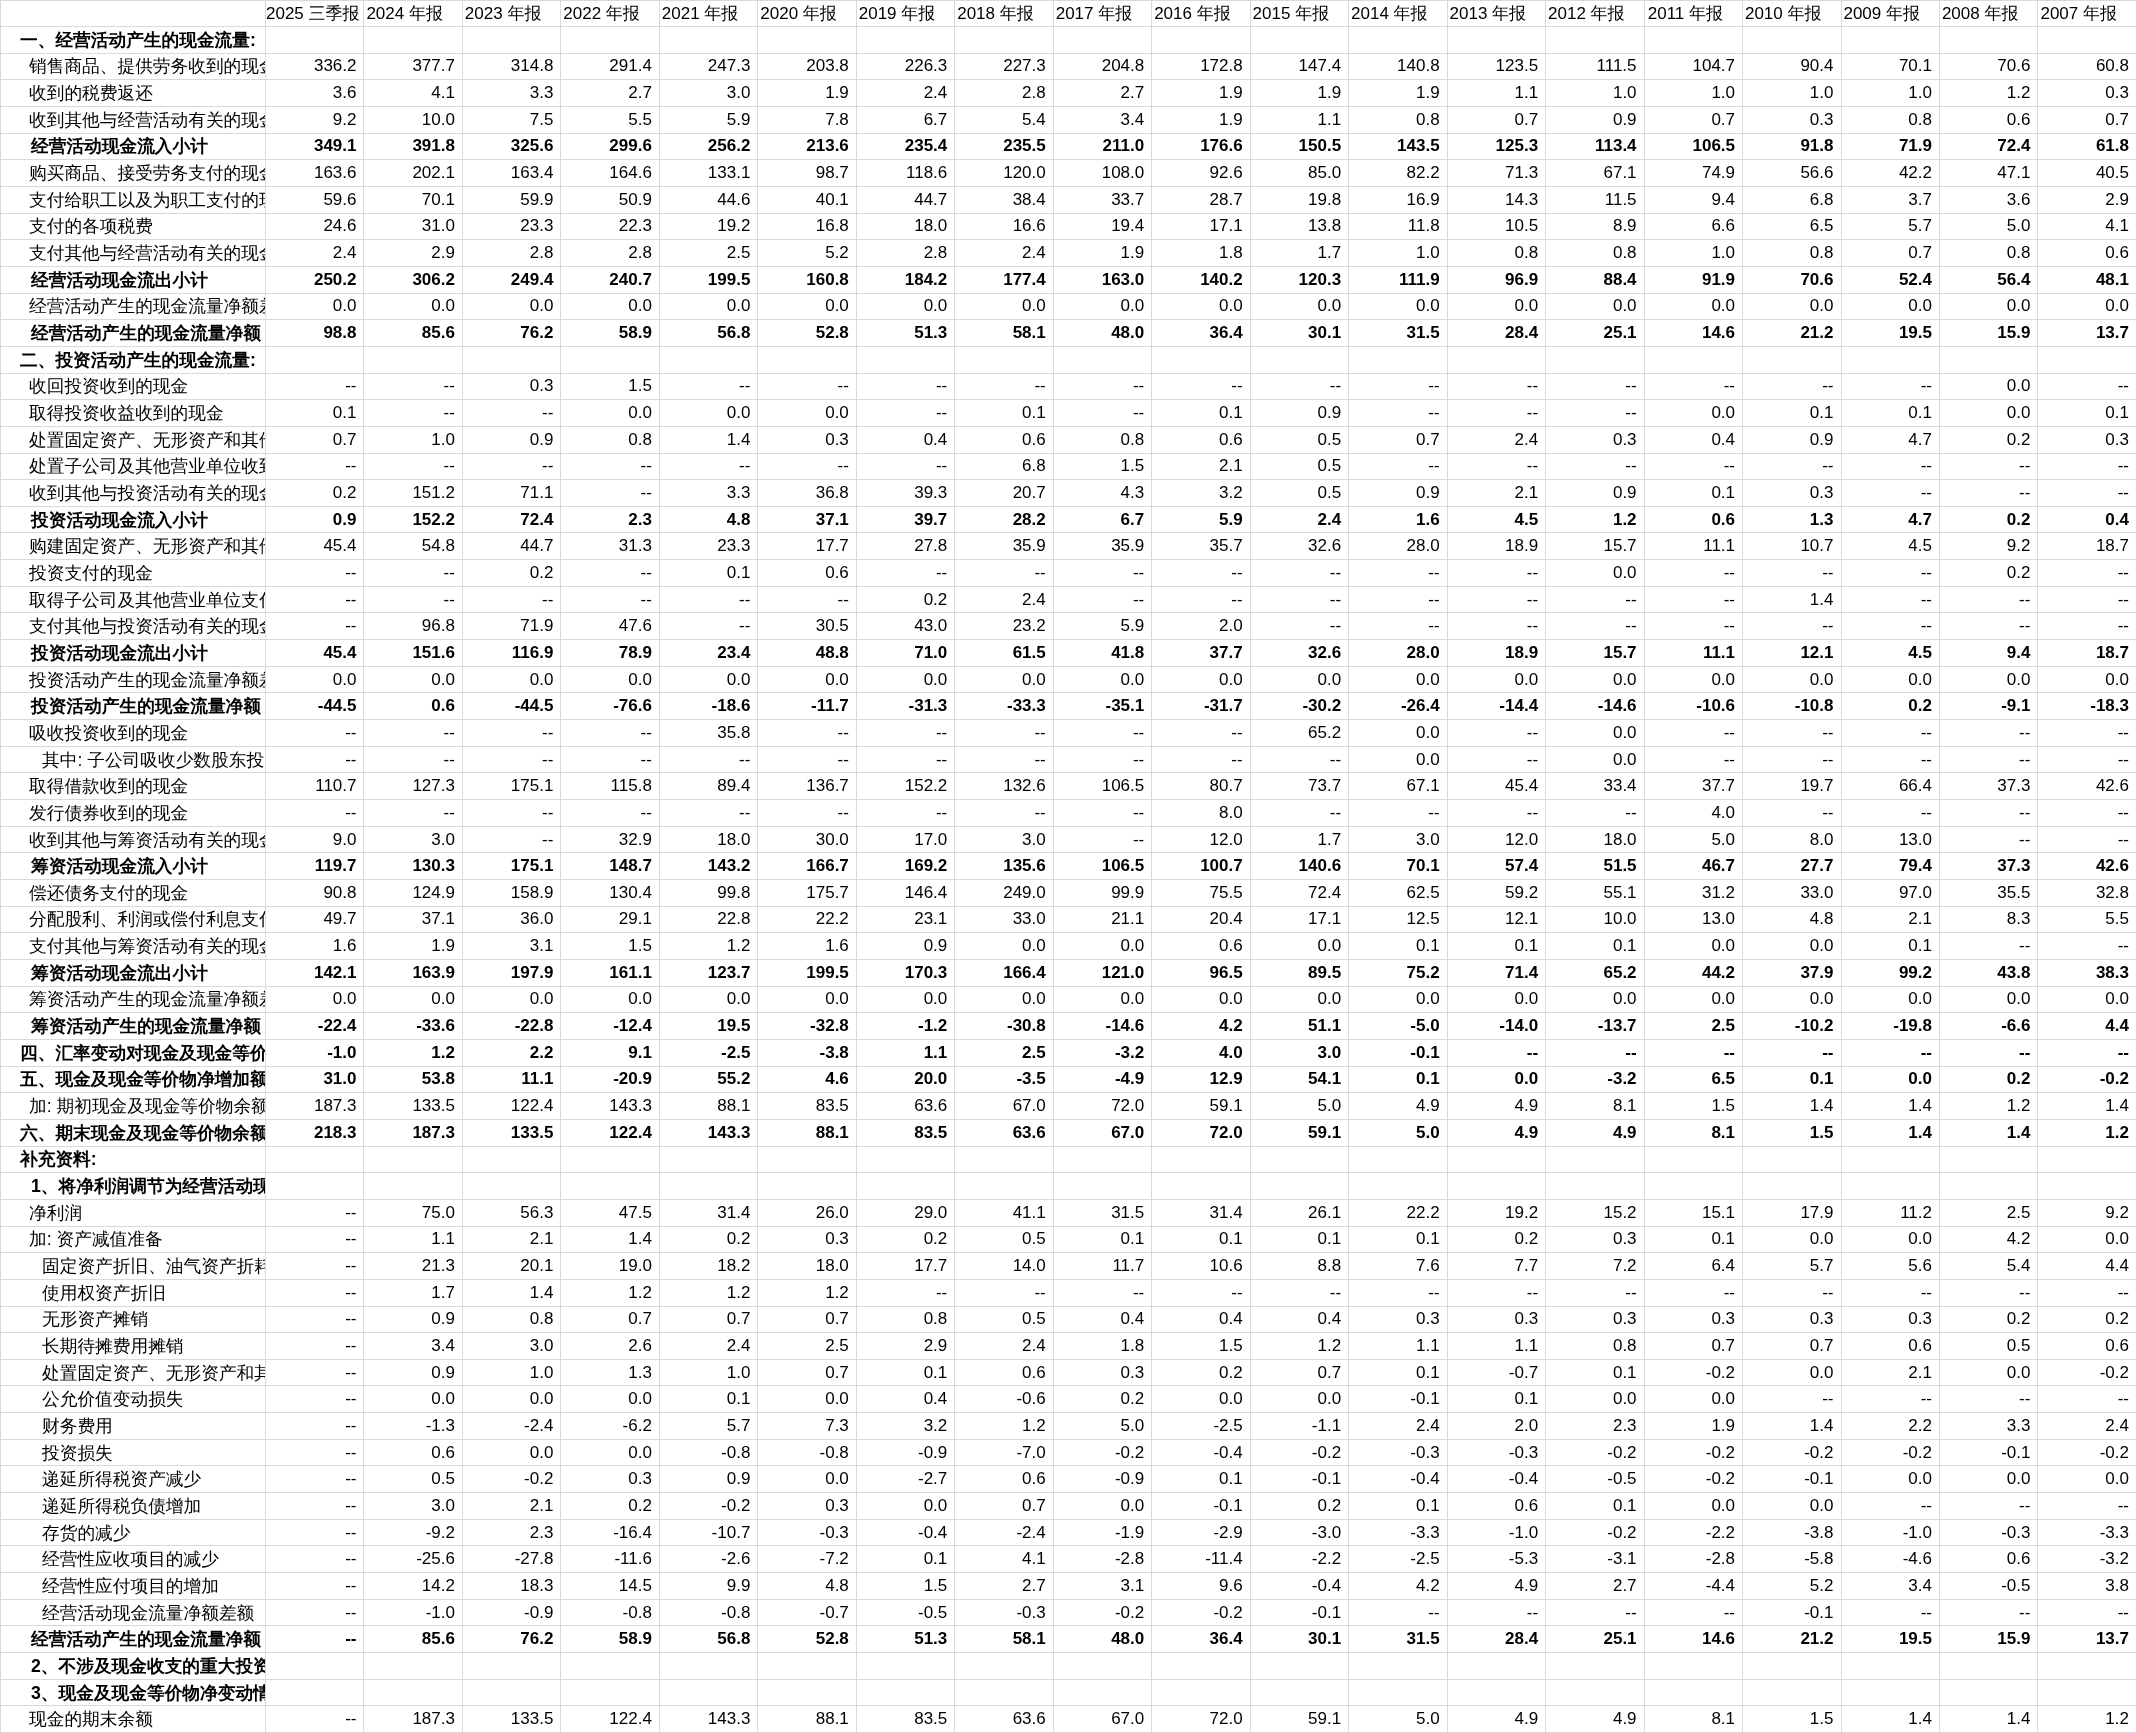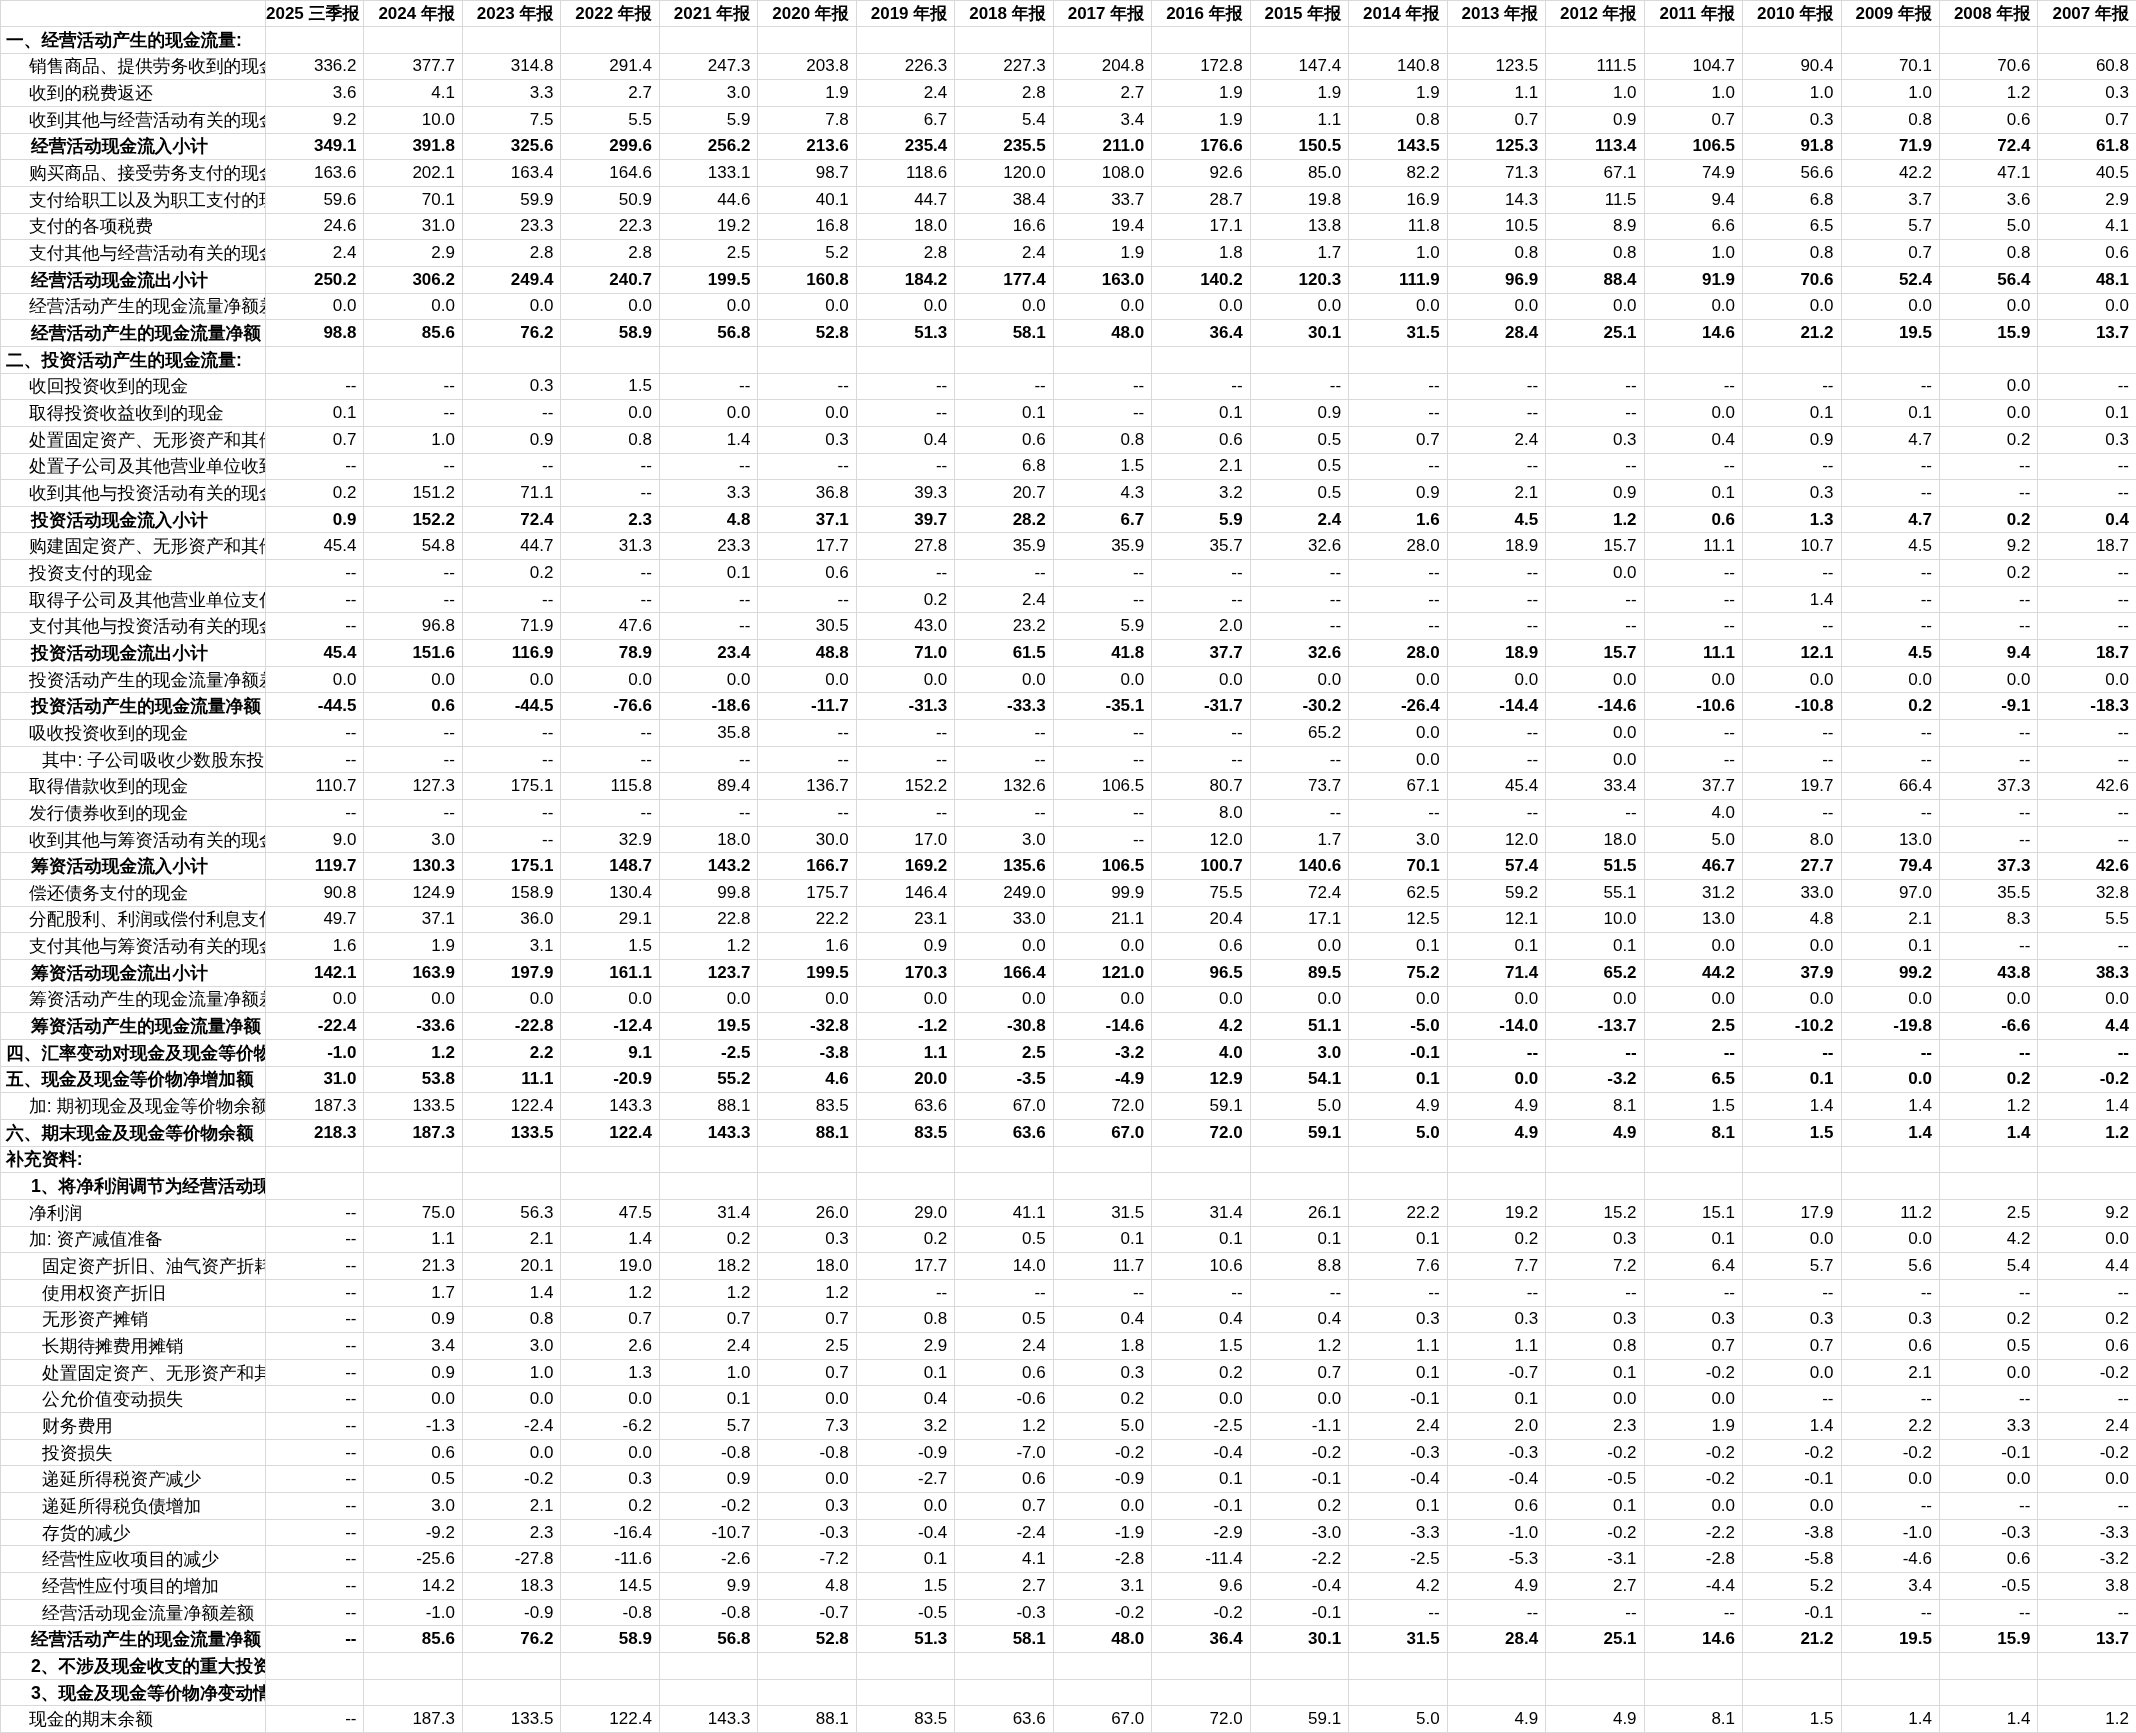--- a/index.html
+++ b/index.html
@@ -7,27 +7,27 @@
   table { border-collapse:collapse; table-layout:fixed; width:2137px; height:1733px; background:#ffffff; }
   col.c-label { width:265px; }
   th, td {
     border:0.9px solid #d9d9d9;
     padding:0; margin:0;
     white-space:nowrap; overflow:hidden;
     vertical-align:middle; color:#000000;
     height:25px;
   }
   th {
-    font-size:17px; font-weight:700; text-align:right;
-    padding-right:7px; overflow:visible; background:#ffffff;
+    font-size:17px; font-weight:400; text-align:right;
+    padding-right:19px; overflow:visible; background:#ffffff;
   }
   td.lbl { font-size:17.7px; text-align:left; }
   td.val { font-size:17px; text-align:right; padding-right:7px; }
   tr.bold td { font-weight:700; }
-  td.ind0 { padding-left:5px; }
+  td.ind0 { padding-left:19px; }
   td.ind1 { padding-left:30px; }
   td.ind2 { padding-left:28px; }
   td.ind3 { padding-left:41px; }
 </style>
 </head>
 <body>
 
 <table id="cashflow-table">
   <colgroup id="cols">
       <col class="c-label">

